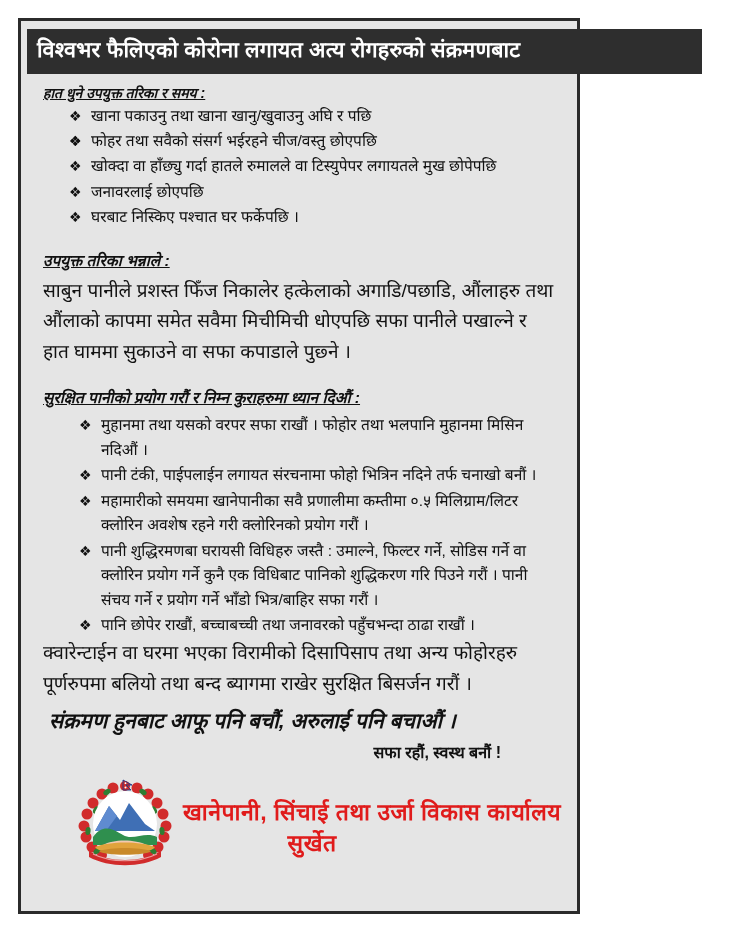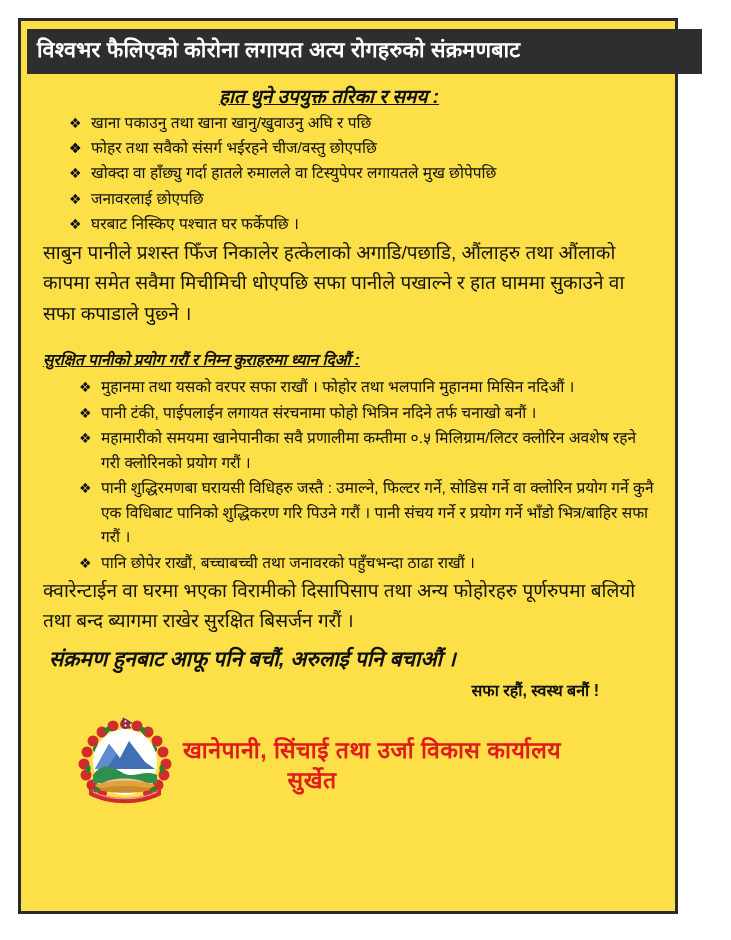--- a/index.html
+++ b/index.html
@@ -22,25 +22,25 @@
     height: 940px;
     background: #ffffff;
     box-sizing: border-box;
   }
 
   
   .frame {
     position: absolute;
     left: 18px;
     top: 18px;
-    width: 660px;
+    width: 562px;
     height: 896px;
     border: 3px solid #2b2b2b;
     box-sizing: border-box;
-    background: #fde047;
+    background: #e5e5e5;
   }
 
   .inner {
     position: absolute;
     left: 0;
     top: 0;
     right: 0;
     bottom: 0;
     padding: 5px 6px 0 6px;
     box-sizing: border-box;
@@ -63,22 +63,21 @@
     white-space: nowrap;
   }
 
   
   .content {
     padding: 0 14px 0 16px;
     box-sizing: border-box;
   }
 
   .subtitle {
-    text-align: center;
-    font-size: 19px;
+    font-size: 14px;
     font-weight: bold;
     font-style: italic;
     text-decoration: underline;
     margin: 9px 0 2px 0;
     padding-right: 40px;
   }
 
   .heading {
     font-size: 15.5px;
     font-weight: bold;
@@ -190,20 +189,23 @@
           <li>
             <span class="bullet-mark">❖</span>
             <span>जनावरलाई छोएपछि</span>
           </li>
           <li>
             <span class="bullet-mark">❖</span>
             <span>घरबाट निस्किए पश्चात घर फर्केपछि ।</span>
           </li>
         </ul>
 
+        <div class="heading-wrap">
+          <span class="heading">उपयुक्त तरिका भन्नाले :</span>
+        </div>
         <div class="para">साबुन पानीले प्रशस्त फिँज निकालेर हत्केलाको अगाडि/पछाडि, औंलाहरु तथा औंलाको कापमा समेत सवैमा मिचीमिची धोएपछि सफा पानीले पखाल्ने र हात घाममा सुकाउने वा सफा कपाडाले पुछ्ने ।</div>
 
         <div class="heading-wrap">
           <span class="heading">सुरक्षित पानीको प्रयोग गरौं र निम्न कुराहरुमा ध्यान दिऔं :</span>
         </div>
         <ul class="bullets indent2">
           <li>
             <span class="bullet-mark">❖</span>
             <span>मुहानमा तथा यसको वरपर सफा राखौं । फोहोर तथा भलपानि मुहानमा मिसिन नदिऔं ।</span>
           </li>

